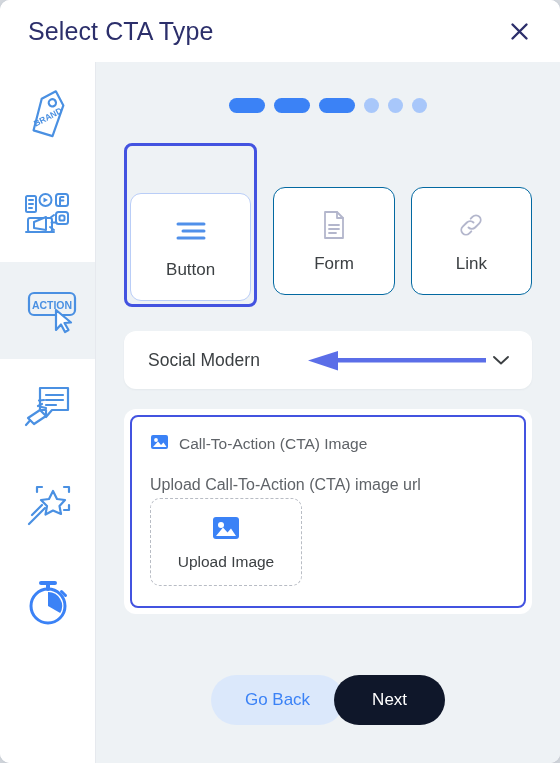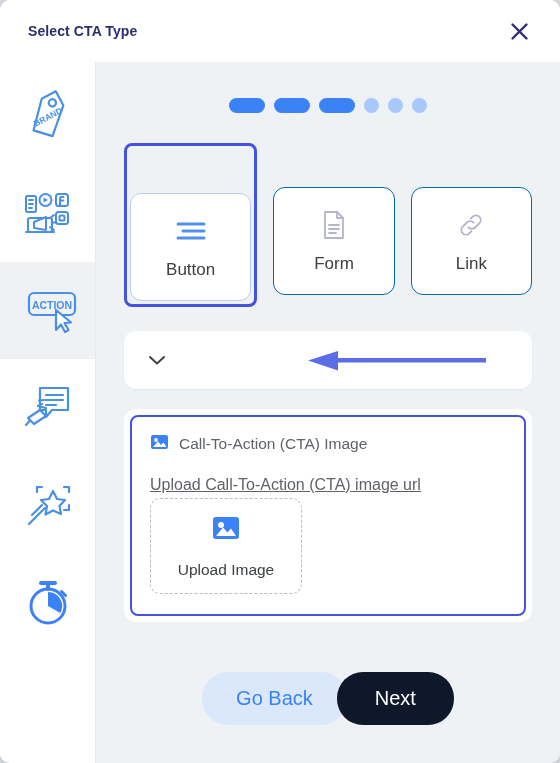--- a/index.html
+++ b/index.html
@@ -30,22 +30,22 @@
     min-height: 62px;
     background: #ffffff;
     display: flex;
     align-items: center;
     justify-content: space-between;
     padding: 0 26px 0 28px;
     position: relative;
     z-index: 5;
   }
   .header-title {
-    font-size: 14px;
-    font-weight: bold;
+    font-size: 25px;
+    font-weight: normal;
     color: #2c2f6b;
     letter-spacing: .1px;
   }
   .close-btn {
     width: 30px; height: 30px;
     display: flex; align-items: center; justify-content: center;
     cursor: pointer;
     color: #2c2f6b;
   }
   .close-btn svg { display: block; }
@@ -194,54 +194,53 @@
     display: flex;
     align-items: center;
     gap: 10px;
     margin-bottom: 22px;
   }
   .img-head-label { font-size: 15.5px; color: #5f6368; }
   .field-label {
     font-size: 16px;
     color: #5f6368;
     margin-bottom: 4px;
-    text-decoration: underline;
   }
   .field-placeholder {
     font-size: 17.5px;
     color: #c4c7cc;
     padding-bottom: 14px;
   }
   .dropzone {
     width: 152px;
     border: 1.6px dashed #b8bcc4;
     border-radius: 10px;
     padding: 16px 0 14px 0;
     display: flex;
     flex-direction: column;
     align-items: center;
-    gap: 16px;
+    gap: 8px;
     cursor: pointer;
     margin-top: 4px;
   }
   .dropzone-label { font-size: 15.5px; color: #3c4043; }
 
   
   .footer {
     margin-top: auto;
     display: flex;
     align-items: center;
     justify-content: center;
     gap: 2px;
     padding: 0 0 38px 0;
   }
   .btn {
     border: none;
     border-radius: 26px;
-    font-size: 20px;
+    font-size: 17px;
     cursor: pointer;
     font-family: "Liberation Sans", sans-serif;
   }
   .btn-back {
     background: #dbe8fb;
     color: #3b82f6;
     padding: 15px 34px;
   }
   .btn-next {
     background: #0f172a;
@@ -393,20 +392,21 @@
               </svg>
             </span>
             <span class="label">Link</span>
           </div>
         </div>
 
       </div>
 
       <div class="select-wrap">
         <div class="select">
+          <span class="select-value">Social Modern</span>
           <span>
             <svg class="chev" width="18" height="12" viewBox="0 0 18 12" fill="none" stroke="currentColor" stroke-width="1.9" stroke-linecap="round" stroke-linejoin="round">
               <path d="M2 3 L9 9.5 L16 3"></path>
             </svg>
           </span>
         </div>
         <span class="arrow-anno">
           <svg width="192" height="24" viewBox="0 0 192 24" fill="none">
             <path d="M192 11.2 H34" stroke="#5b6ee8" stroke-width="4.4" stroke-linecap="round"></path>
             <path d="M14 11.5 L44 2 L44 21.5 Z" fill="#5b6ee8"></path>

